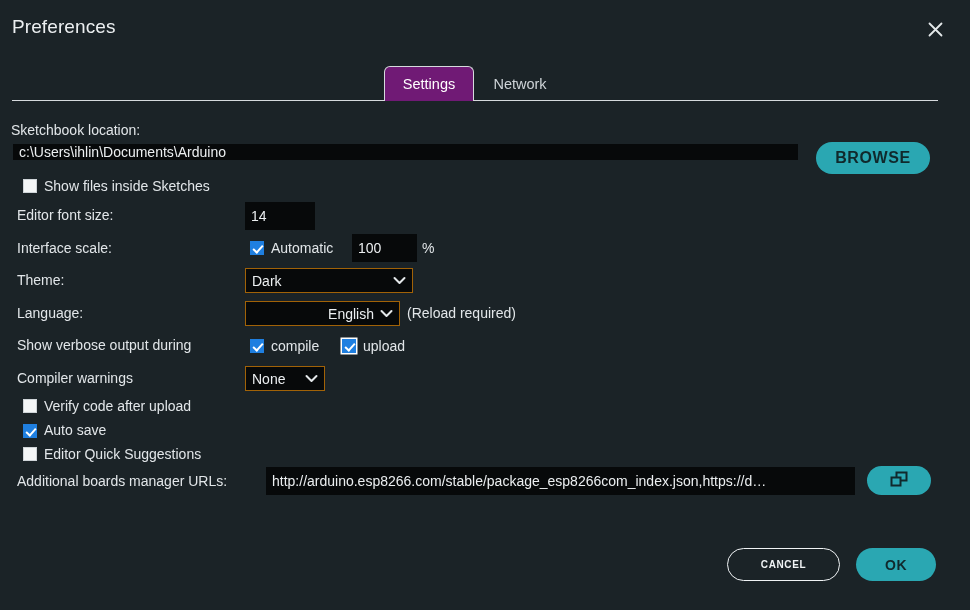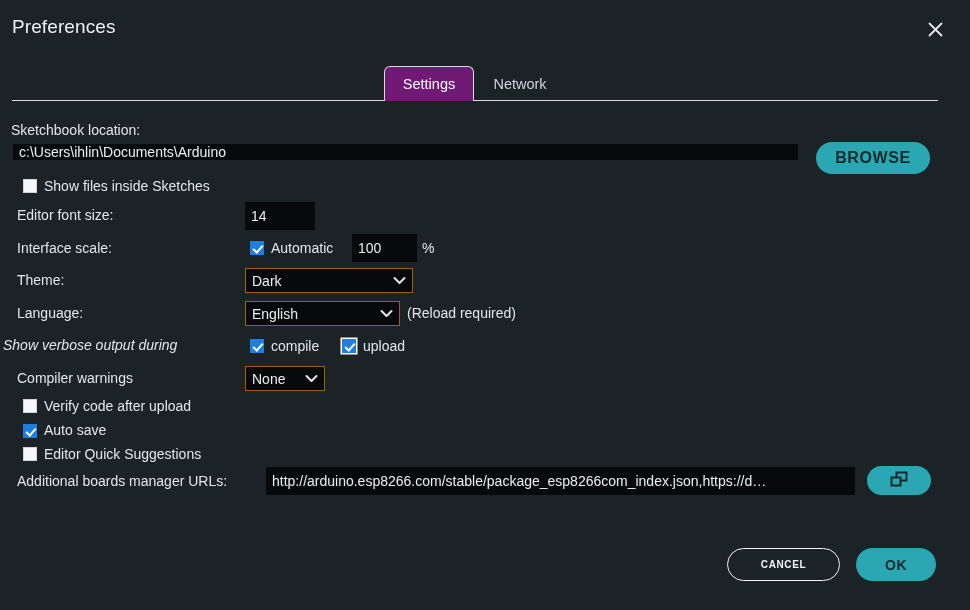--- a/index.html
+++ b/index.html
@@ -251,33 +251,33 @@
     <span class="chev">
       <svg width="13" height="9" viewBox="0 0 13 9">
           <path d="M1.5 2 L6.5 7 L11.5 2" stroke="#e4e8ea" stroke-width="2" fill="none" stroke-linecap="round" stroke-linejoin="round"></path>
         </svg>
     </span>
   </div>
 
   <div class="row" style="left:17px; top:203px;">
     <span class="label">Language:</span>
   </div>
-  <div class="sel" style="position:absolute; left:245px; top:199px; width:155px; height:25px;">
+  <div class="sel" style="position:absolute; left:245px; top:199px; width:155px; height:25px;text-align:right;">
     <span class="sel-val">English</span>
     <span class="chev">
       <svg width="13" height="9" viewBox="0 0 13 9">
           <path d="M1.5 2 L6.5 7 L11.5 2" stroke="#e4e8ea" stroke-width="2" fill="none" stroke-linecap="round" stroke-linejoin="round"></path>
         </svg>
     </span>
   </div>
   <div class="row" style="left:407px; top:203px;">
     <span class="label">(Reload required)</span>
   </div>
 
-  <div class="row" style="left:3px; top:235px;font-style:italic;">
+  <div class="row" style="left:17px; top:235px;">
     <span class="label">Show verbose output during</span>
   </div>
   <div class="row" style="left:250px; top:236px;">
     <span class="cb on"></span>
     <span class="cb-label">compile</span>
   </div>
   <div class="row" style="left:342px; top:236px;">
     <span class="cb on focus"></span>
     <span class="cb-label">upload</span>
   </div>

